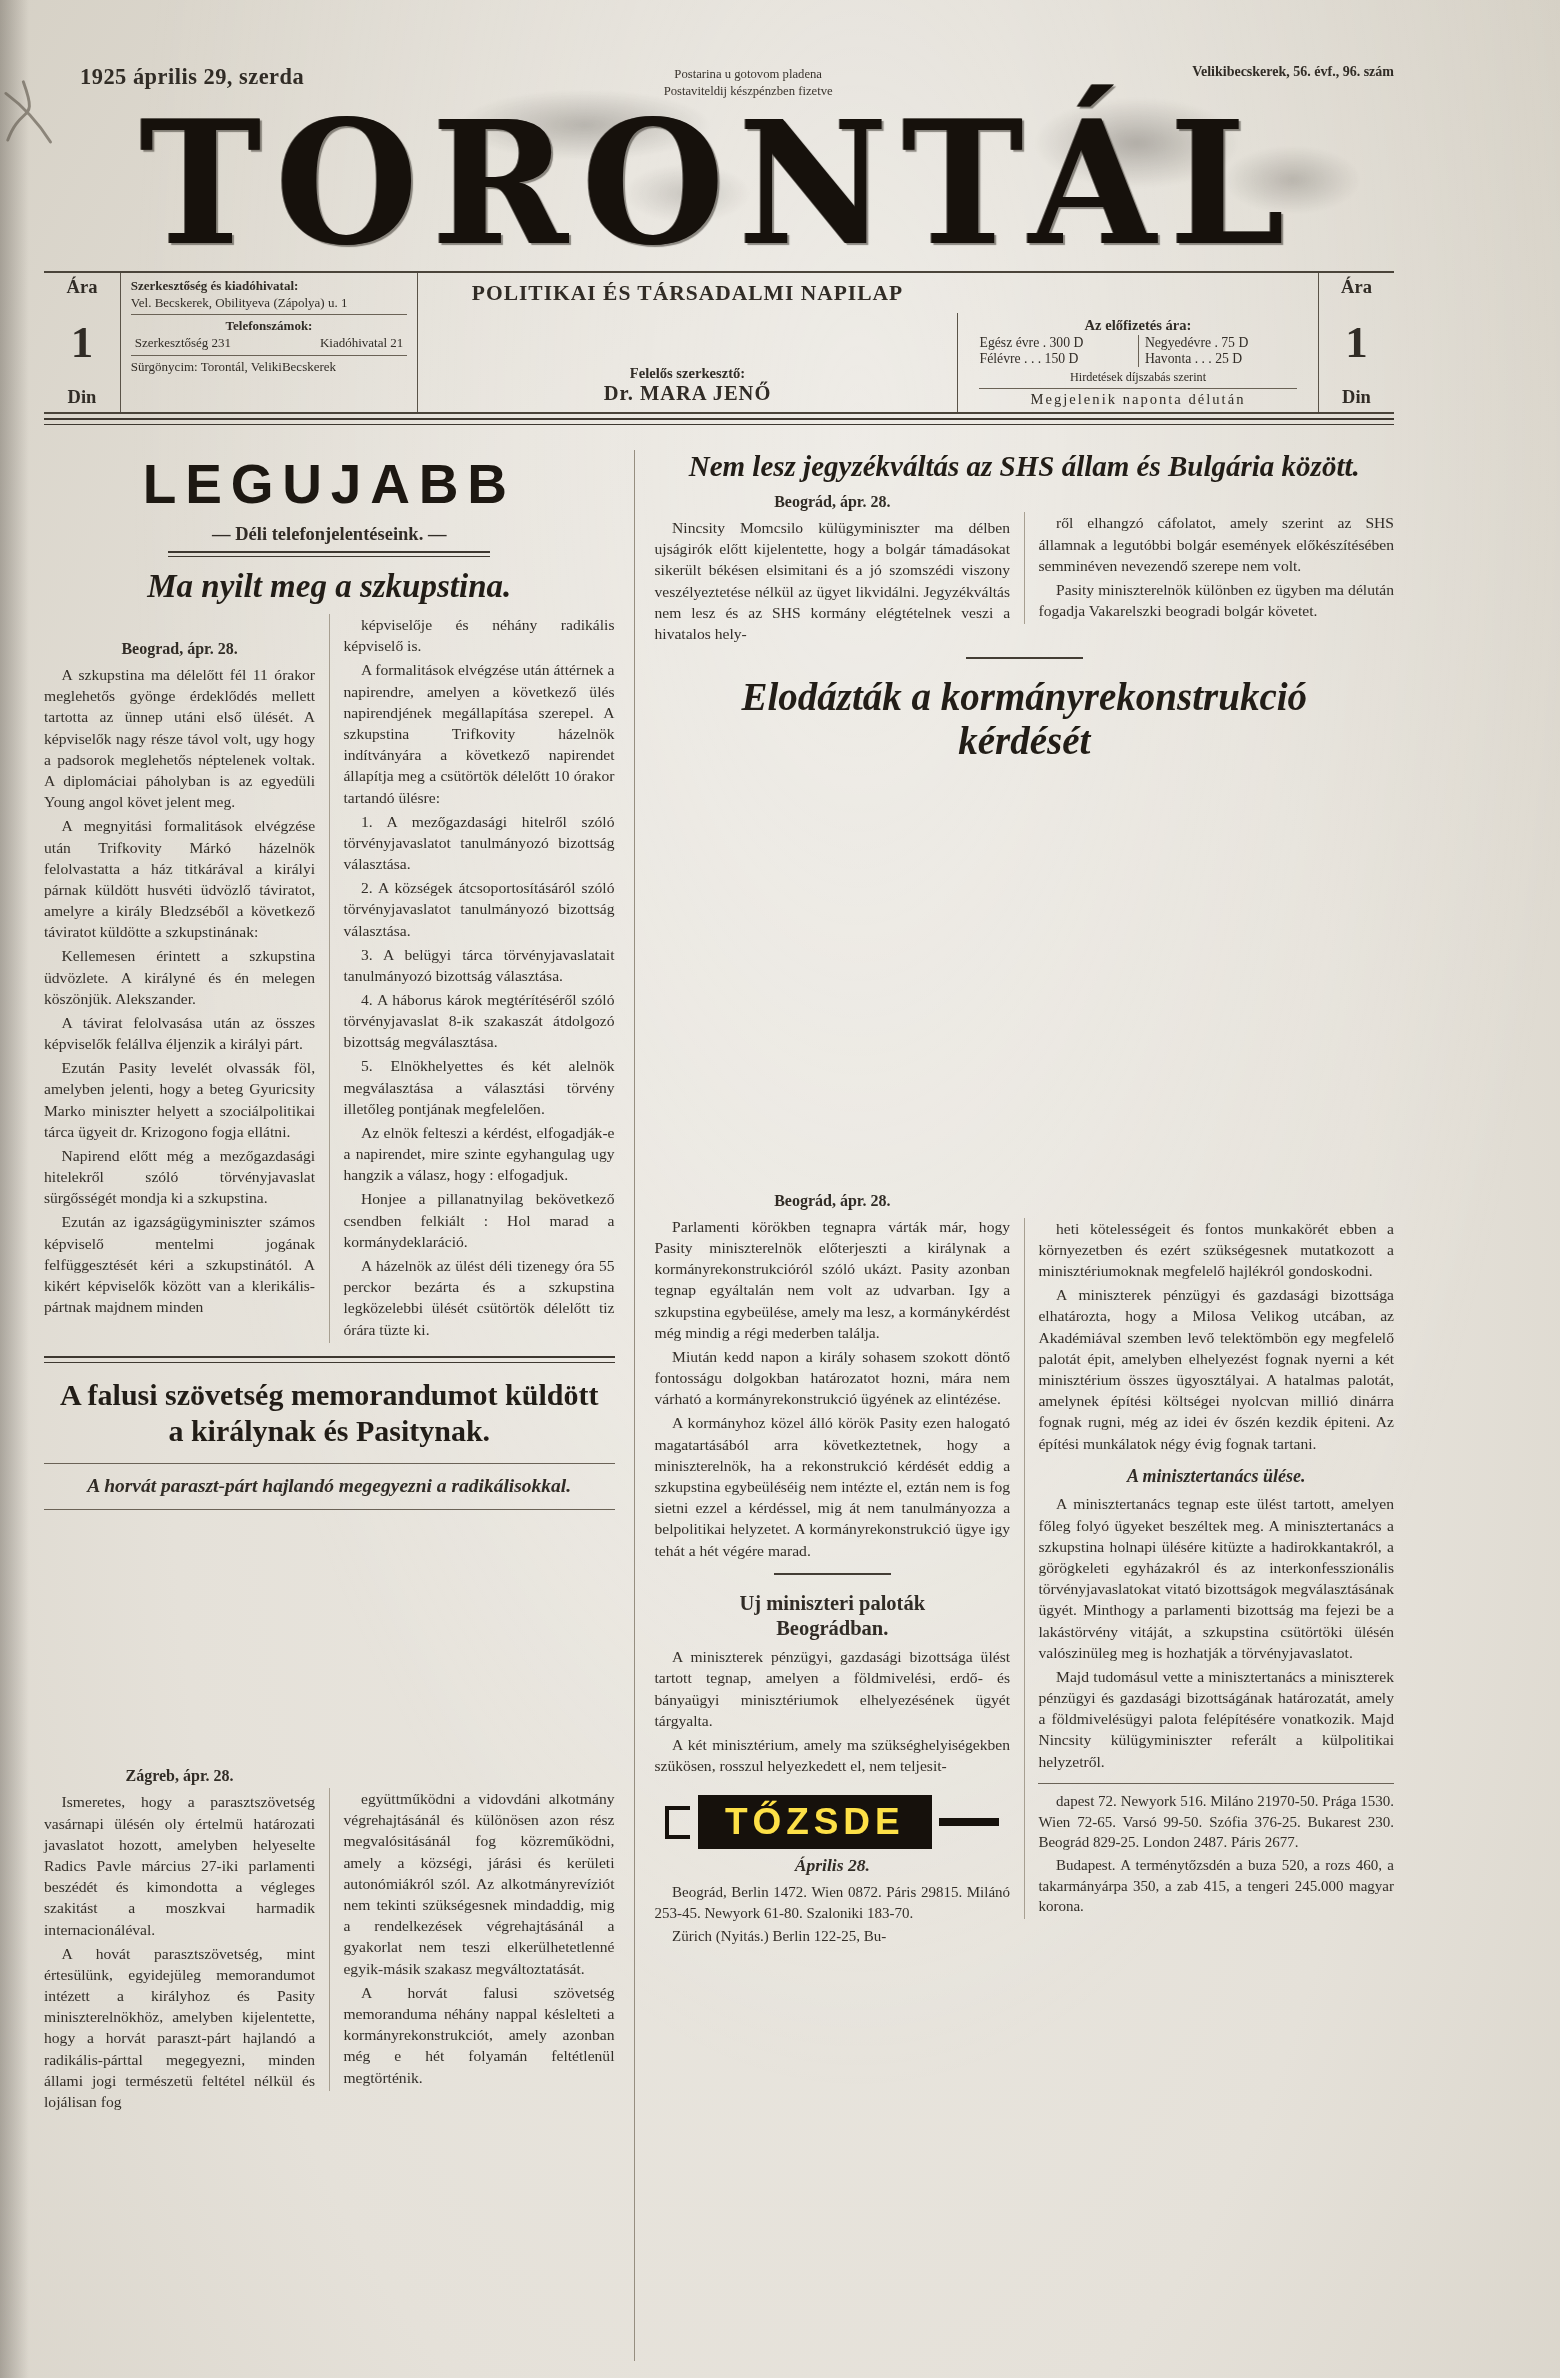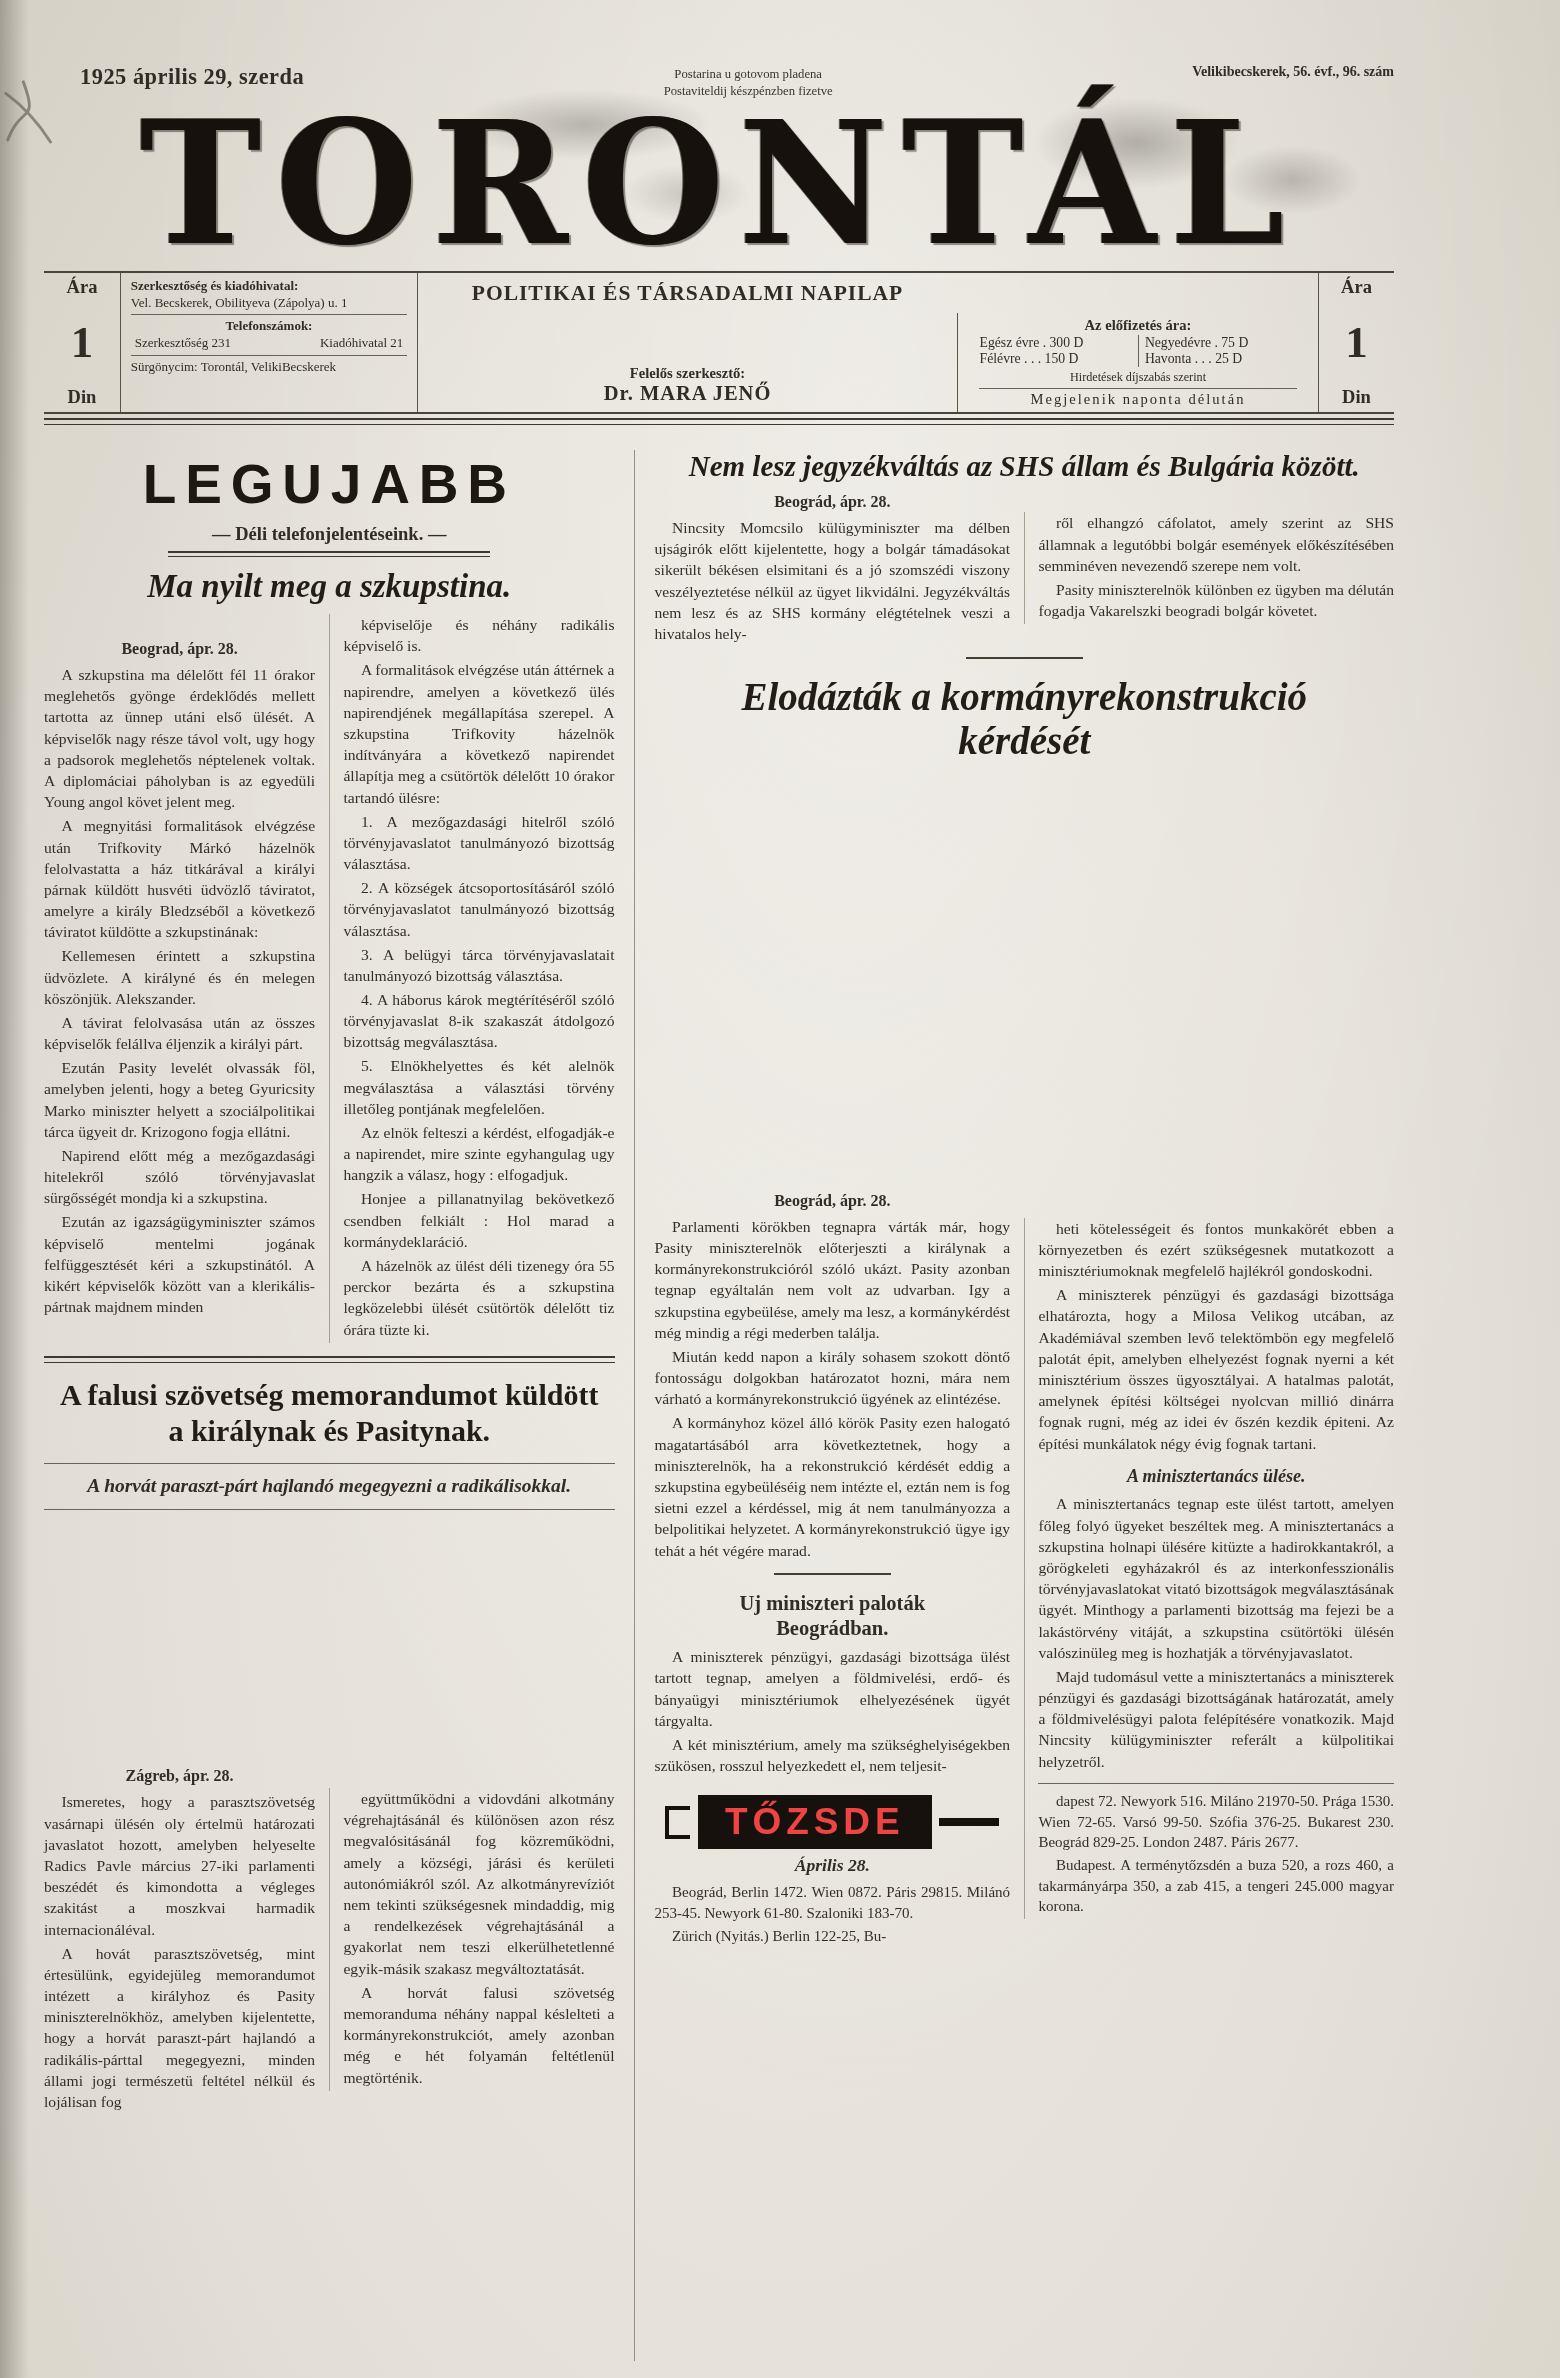--- a/index.html
+++ b/index.html
@@ -89,21 +89,21 @@
   .h-falusi{ font-weight:bold; font-size:30px; text-align:center; line-height:1.2; color:#221d17; margin:7.8px 9.8px 5.9px;}
   .subhead-falusi{ font-weight:bold; font-style:italic; font-size:19.5px; text-align:center; margin:3.9px 0; }
   .dateline{ text-align:center; font-weight:bold; font-size:16px; margin:3.9px 0 5.9px; }
   .h-palota{ font-weight:bold; font-size:20.5px; text-align:center; line-height:1.2; max-width:244px; margin:5.9px auto; }
   .h-mtanacs{ font-weight:bold; font-style:italic; font-size:18px; text-align:center; margin:9.8px 0 5.9px; }
 
   
   .anchor-bottom{ margin-top:auto; }
   .tozsde-wrap{ display:flex; align-items:center; justify-content:center; gap:7.8px; margin:15.6px 0 5.9px; }
   .tz-orn-left{ width:25px; height:33px; border:4.9px solid #16110c; border-right:none; }
-  .tozsde-box{ background:#16110c; color:#ef4444; font-family:"Liberation Sans", sans-serif;
+  .tozsde-box{ background:#16110c; color:#fde047; font-family:"Liberation Sans", sans-serif;
     font-weight:bold; font-size:37px; letter-spacing:4.9px; padding:7.8px 27px 9.8px; line-height:1; }
   .tz-orn-right{ width:60px; height:8.8px; background:#16110c; }
   .tozsde-date{ text-align:center; font-weight:bold; font-style:italic; font-size:17.6px; margin:2px 0 5.9px; }
 </style>
 </head>
 <body>
 
 <div class="paper">
 
   <div class="edge-shade"></div>

